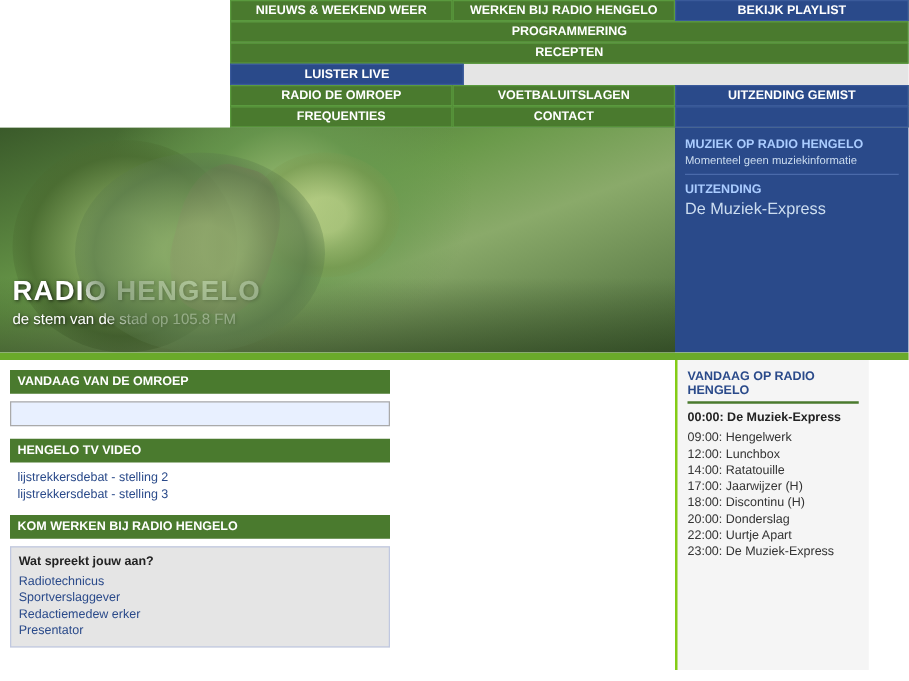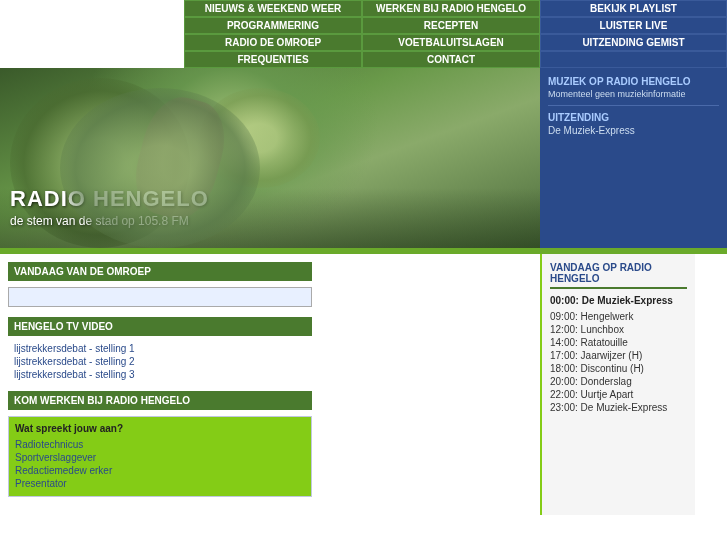--- a/index.html
+++ b/index.html
@@ -95,21 +95,21 @@
       font-size: 9px;
     }
     .hero-sidebar .prog-info h4 {
       font-size: 10px;
       font-weight: bold;
       color: #aaccff;
       margin-bottom: 2px;
     }
     .hero-sidebar .prog-info p {
       color: #ccddf0;
-      font-size: 10px;
+      font-size: 13px;
     }
 
     
     .green-bar {
       height: 6px;
       background: #6aaa2a;
     }
 
     
     .main-content {
@@ -163,21 +163,21 @@
       text-decoration: none;
       font-size: 10px;
       padding: 1px 6px;
     }
 
     
     .kom-werken {
       margin-bottom: 10px;
     }
     .kom-werken .inner {
-      background: #84cc16;
+      background: #e5e5e5;
       border: 1px solid #c0c8e0;
       padding: 6px;
     }
     .kom-werken .inner h4 {
       font-size: 10px;
       font-weight: bold;
       color: #222;
       margin-bottom: 4px;
     }
     .kom-werken .inner a {
@@ -222,21 +222,21 @@
     <div style="display: flex; margin-left: 180px;">
       
     </div>
   </div>
 
   <div style="display: flex; margin-left: 184px; background: #4a7a2e;">
     <div class="nav-cell" style="flex:1;">NIEUWS &amp; WEEKEND WEER</div>
     <div class="nav-cell" style="flex:1;">WERKEN BIJ RADIO HENGELO</div>
     <div class="nav-cell blue" style="width:187px; flex:none;">BEKIJK PLAYLIST</div>
   </div>
-  <div style="display: flex; margin-left: 184px; background: #e5e5e5;">
+  <div style="display: flex; margin-left: 184px; background: #e5e5e5; flex-direction: column;">
     <div class="nav-cell" style="flex:1;">PROGRAMMERING</div>
     <div class="nav-cell" style="flex:1;">RECEPTEN</div>
     <div class="nav-cell blue" style="width:187px; flex:none;">LUISTER LIVE</div>
   </div>
   <div style="display: flex; margin-left: 184px; background: #4a7a2e;">
     <div class="nav-cell" style="flex:1;">RADIO DE OMROEP</div>
     <div class="nav-cell" style="flex:1;">VOETBALUITSLAGEN</div>
     <div class="nav-cell blue" style="width:187px; flex:none;">UITZENDING GEMIST</div>
   </div>
   <div style="display: flex; margin-left: 184px; background: #4a7a2e;">
@@ -278,21 +278,20 @@
 <div class="main-content">
 
   <div class="left-col">
     
     <div class="section-header green">VANDAAG VAN DE OMROEP</div>
     <input class="news-input" type="text" style="">
 
     
     <div class="section-header green">HENGELO TV VIDEO</div>
     <div class="tv-video-items">
-      <a href="#">lijstrekkersdebat - stelling 1</a>
       <a href="#">lijstrekkersdebat - stelling 2</a>
       <a href="#">lijstrekkersdebat - stelling 3</a>
     </div>
 
     
     <div class="section-header green">KOM WERKEN BIJ RADIO HENGELO</div>
     <div class="kom-werken">
       <div class="inner">
         <h4>Wat spreekt jouw aan?</h4>
         <a href="#">Radiotechnicus</a>

